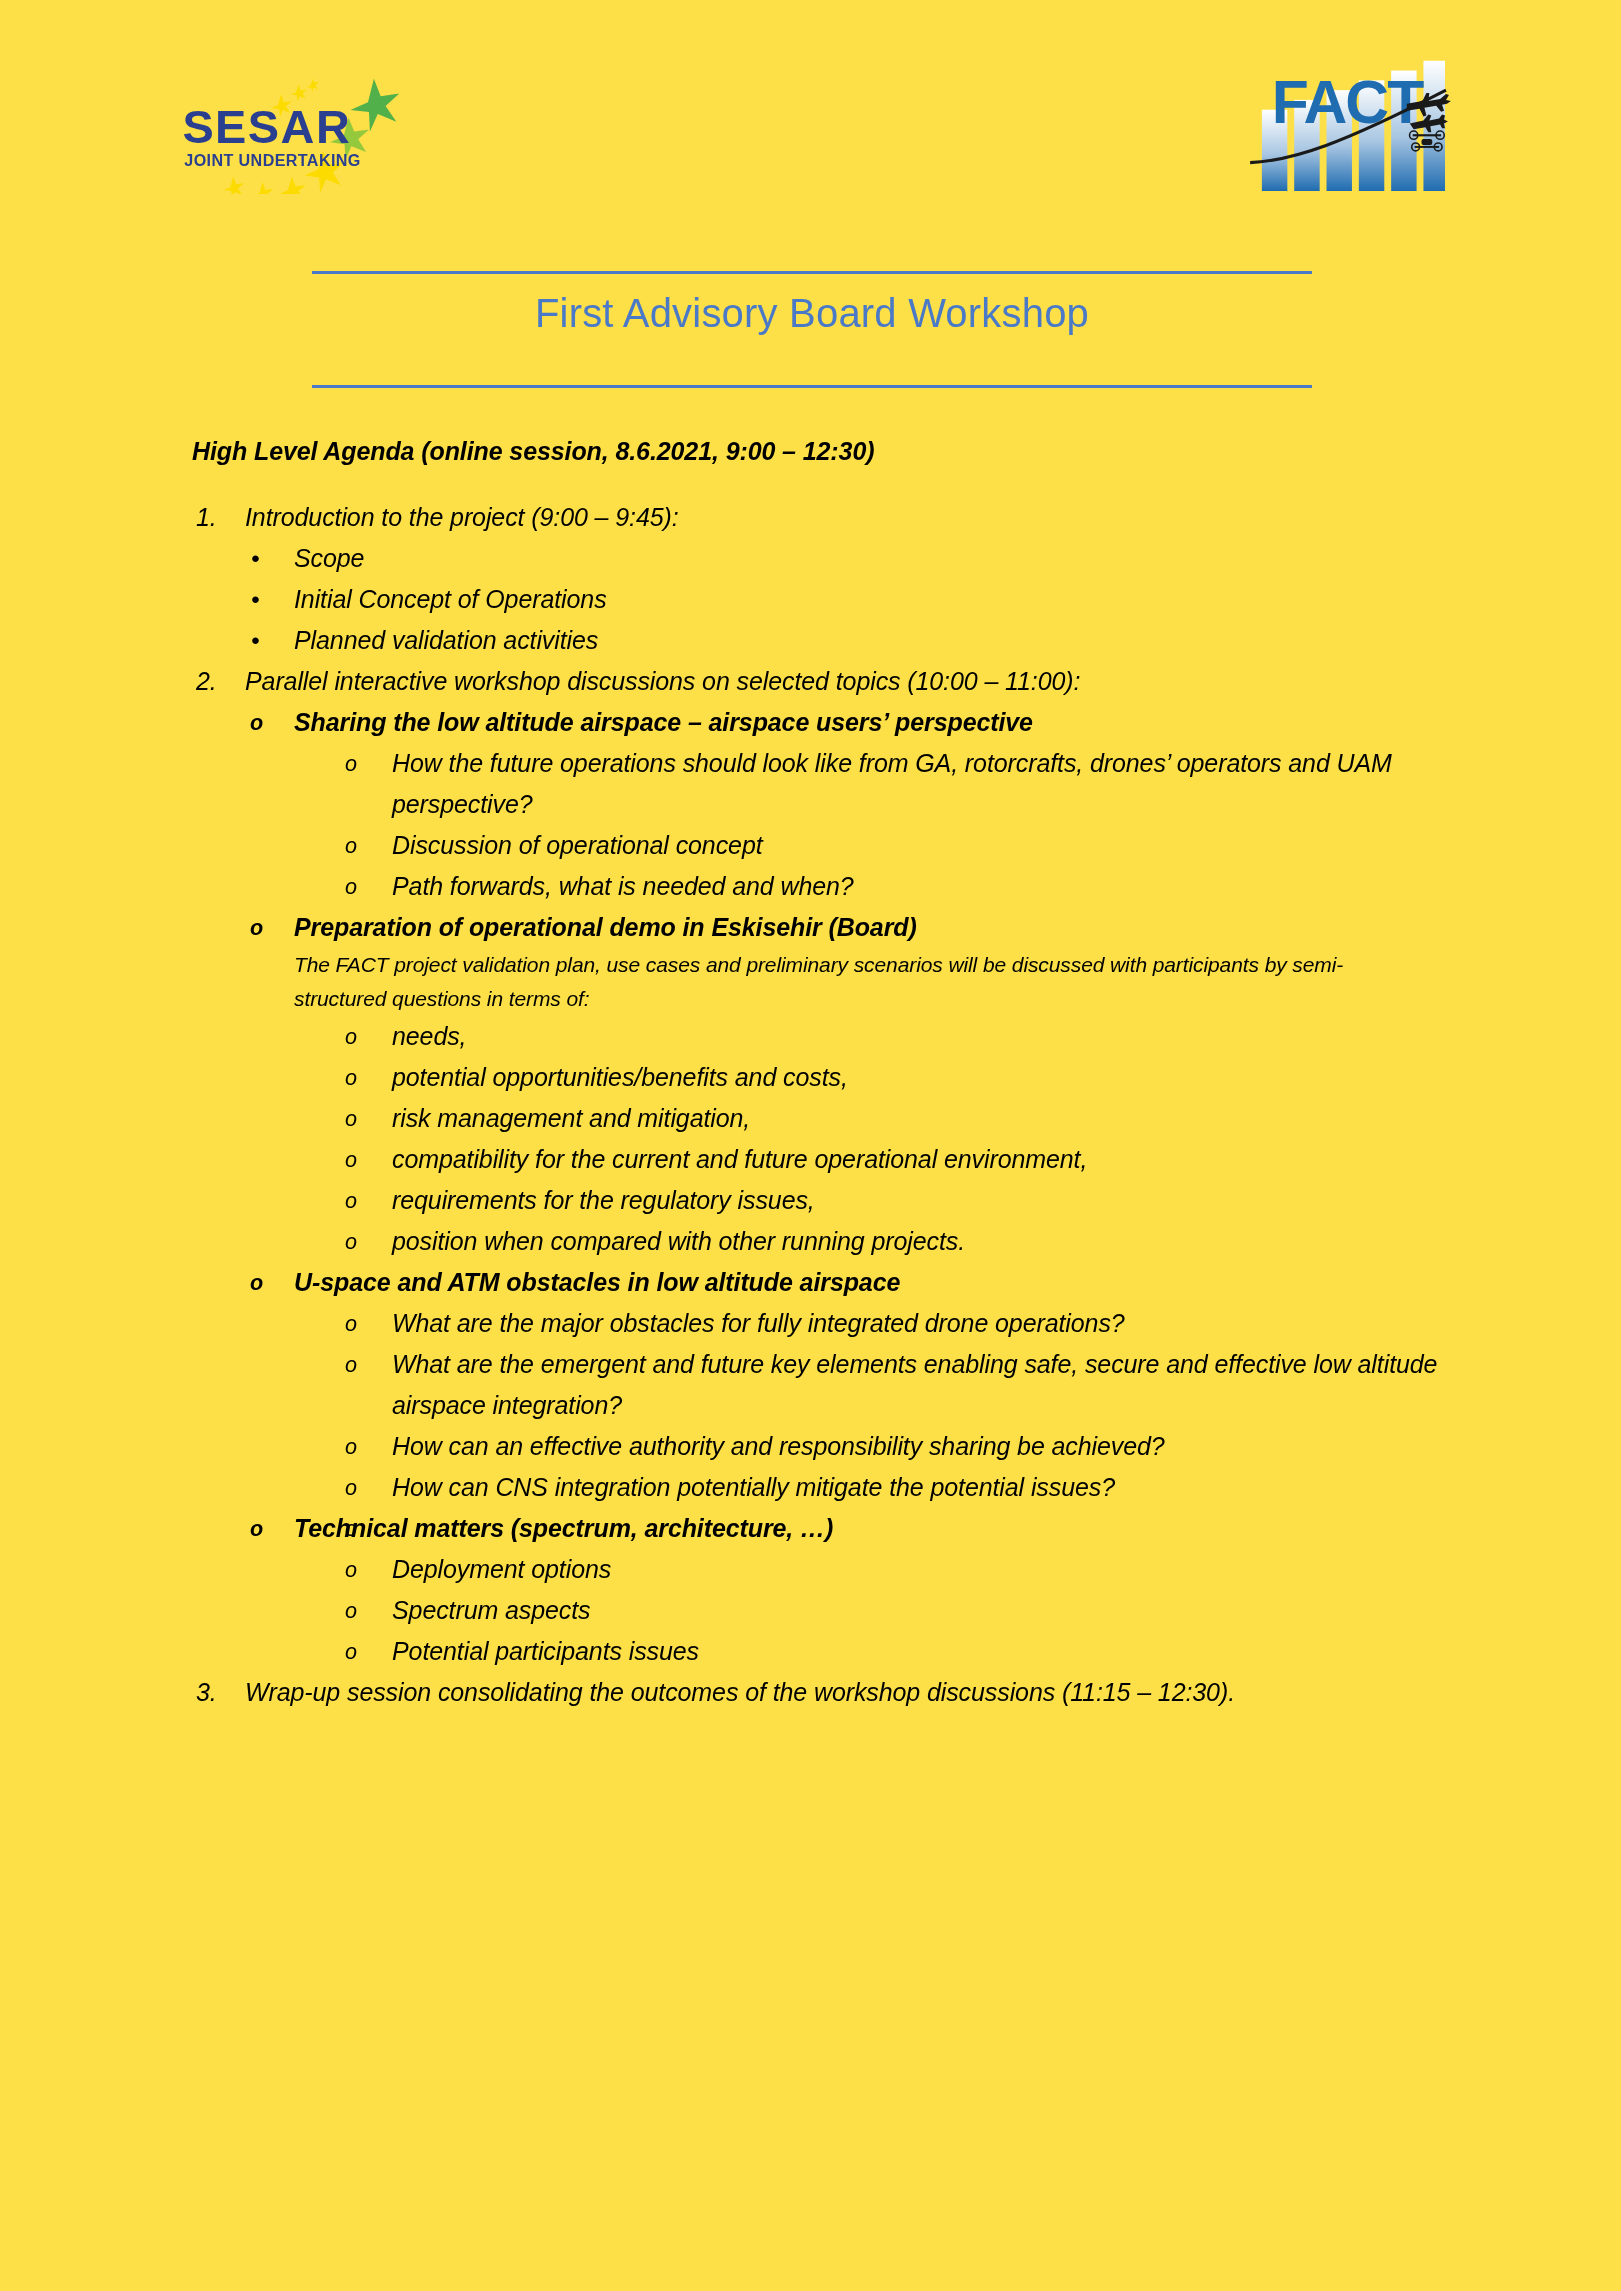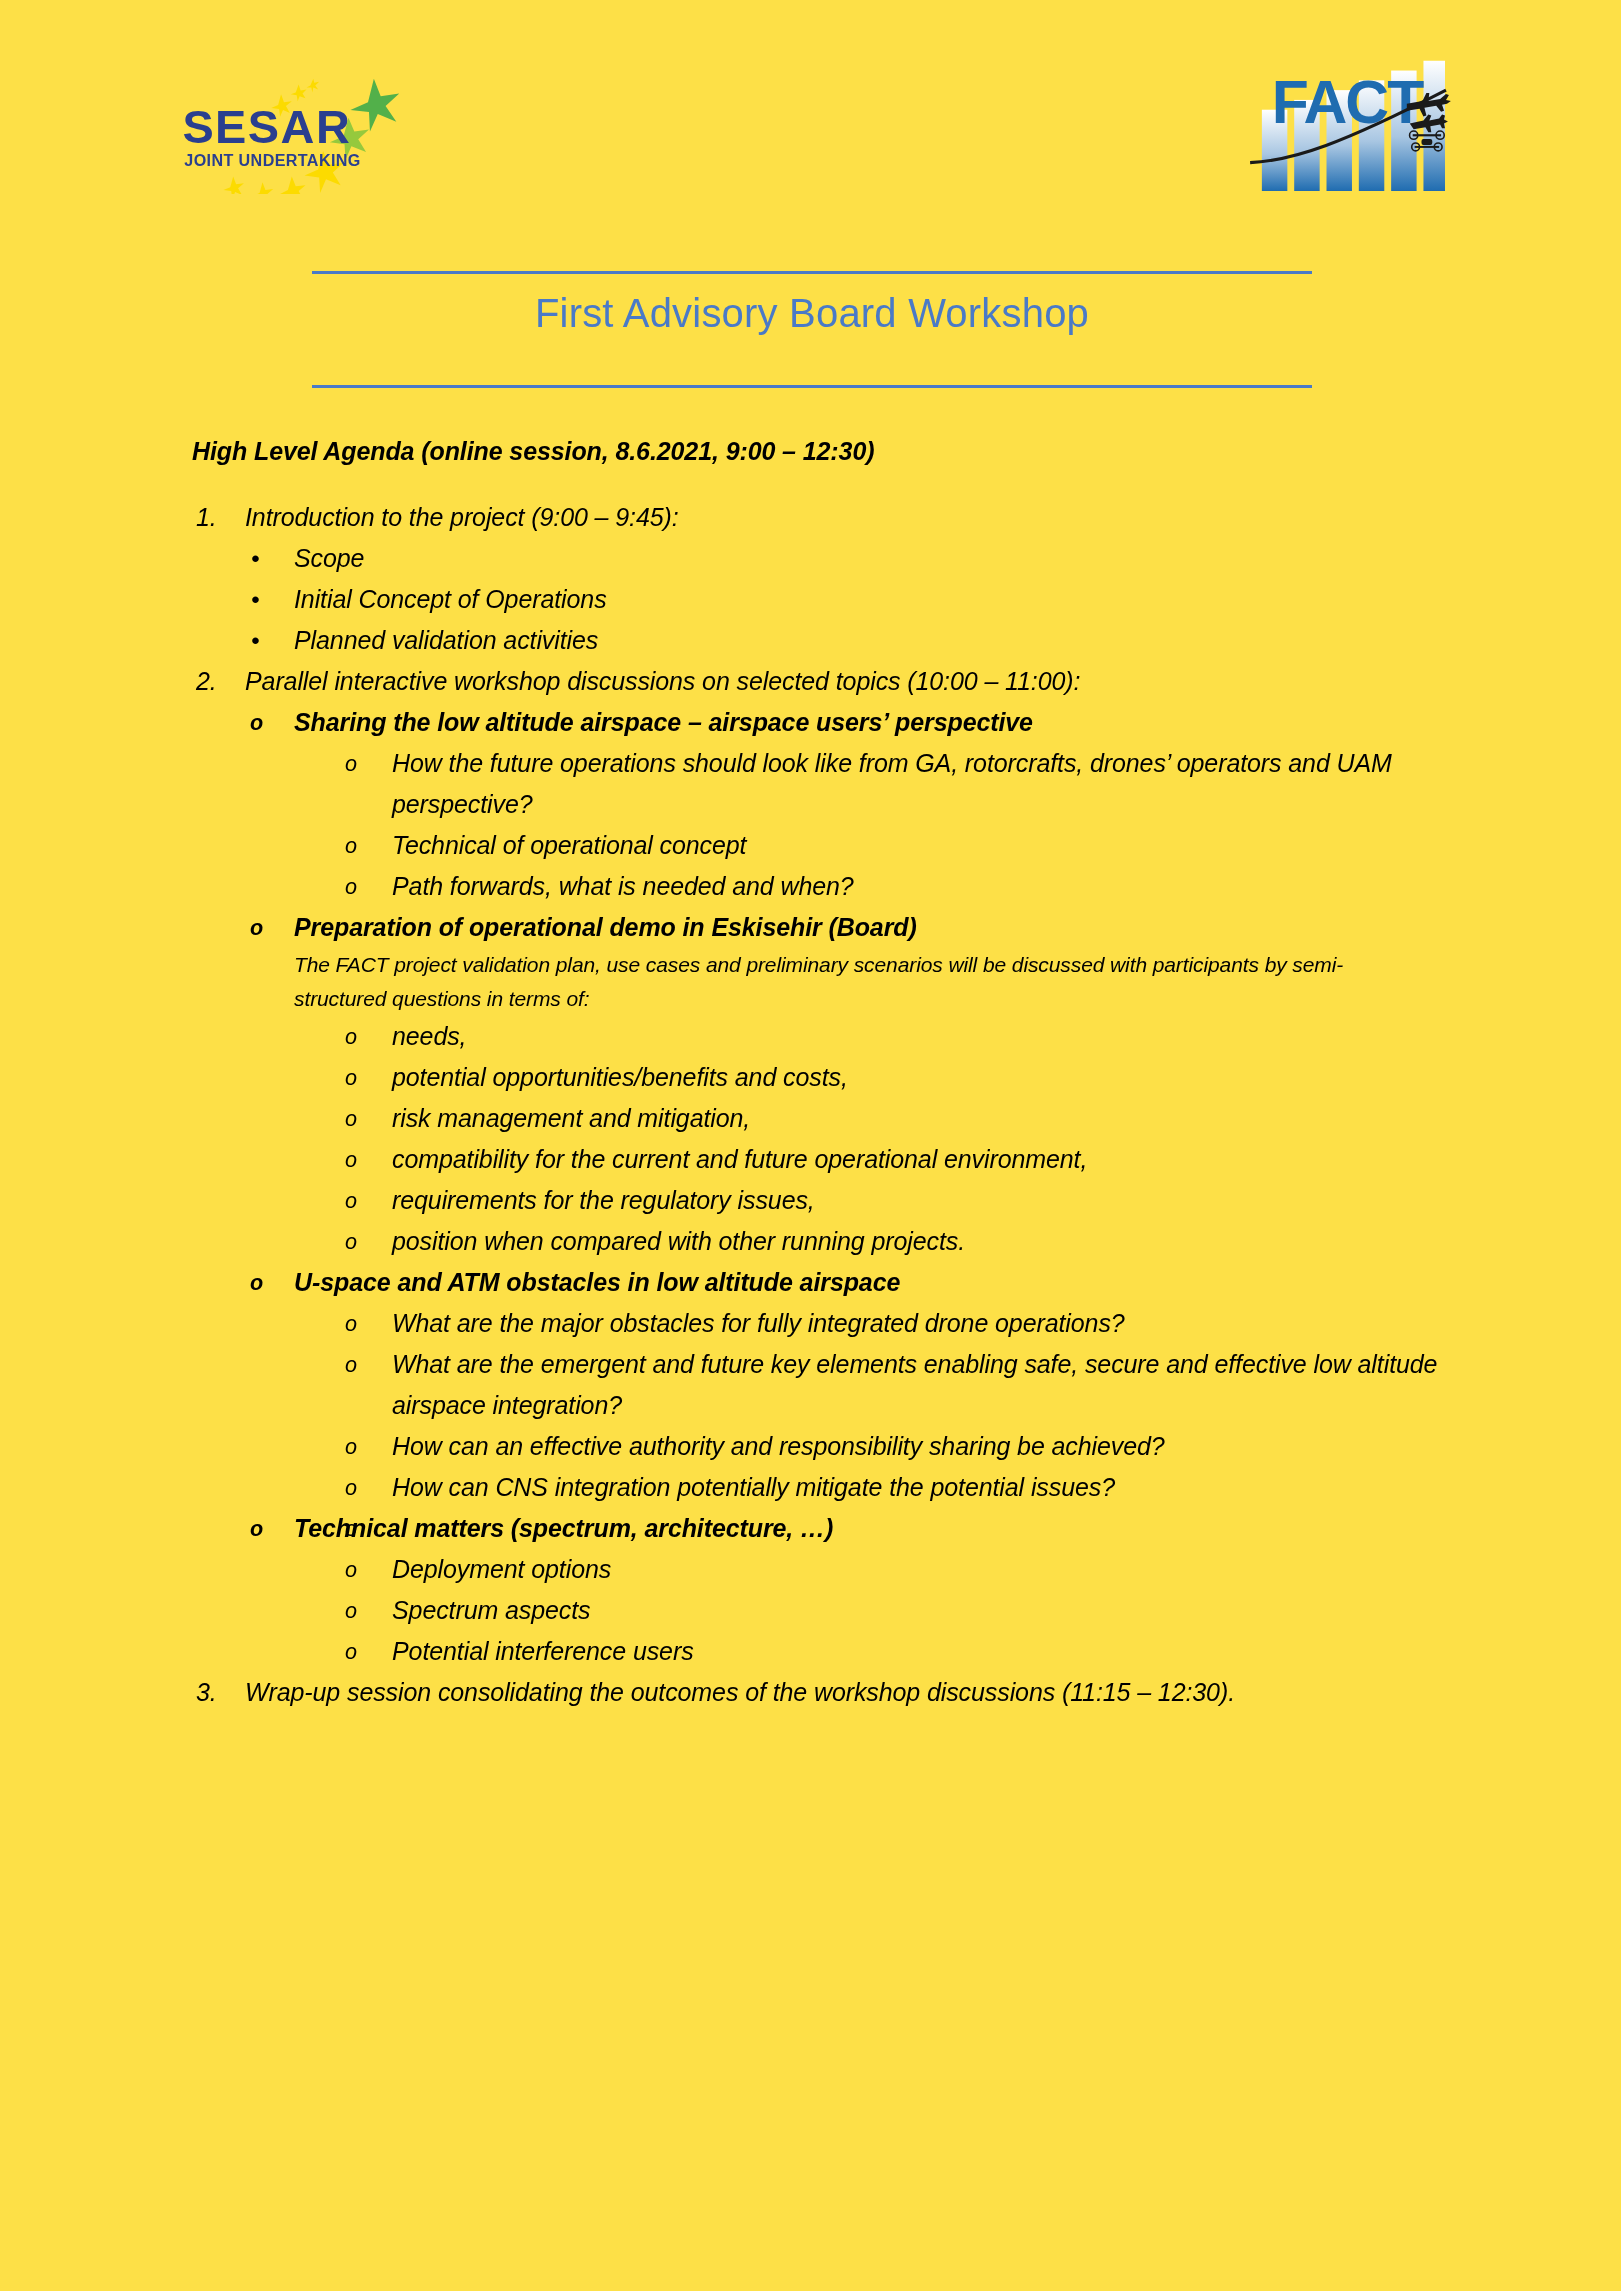--- a/index.html
+++ b/index.html
@@ -266,21 +266,21 @@
     <div class="lvl2 bold">
       <span class="marker">o</span>
       <span>Sharing the low altitude airspace – airspace users’ perspective</span>
     </div>
     <div class="lvl3">
       <span class="marker">o</span>
       <span>How the future operations should look like from GA, rotorcrafts, drones’ operators and UAM perspective?</span>
     </div>
     <div class="lvl3">
       <span class="marker">o</span>
-      <span>Technical of operational concept</span>
+      <span>Discussion of operational concept</span>
     </div>
     <div class="lvl3">
       <span class="marker">o</span>
       <span>Path forwards, what is needed and when?</span>
     </div>
 
     <div class="lvl2 bold">
       <span class="marker">o</span>
       <span>Preparation of operational demo in Eskisehir (Board)</span>
     </div>
@@ -341,21 +341,21 @@
     <div class="lvl3">
       <span class="marker">o</span>
       <span>Deployment options</span>
     </div>
     <div class="lvl3">
       <span class="marker">o</span>
       <span>Spectrum aspects</span>
     </div>
     <div class="lvl3">
       <span class="marker">o</span>
-      <span>Potential interference users</span>
+      <span>Potential participants issues</span>
     </div>
 
     <div class="lvl1">
       <span class="marker">3.</span>
       <span>Wrap-up session consolidating the outcomes of the workshop discussions (11:15 – 12:30).</span>
     </div>
 
   </div>
 </div>
 

